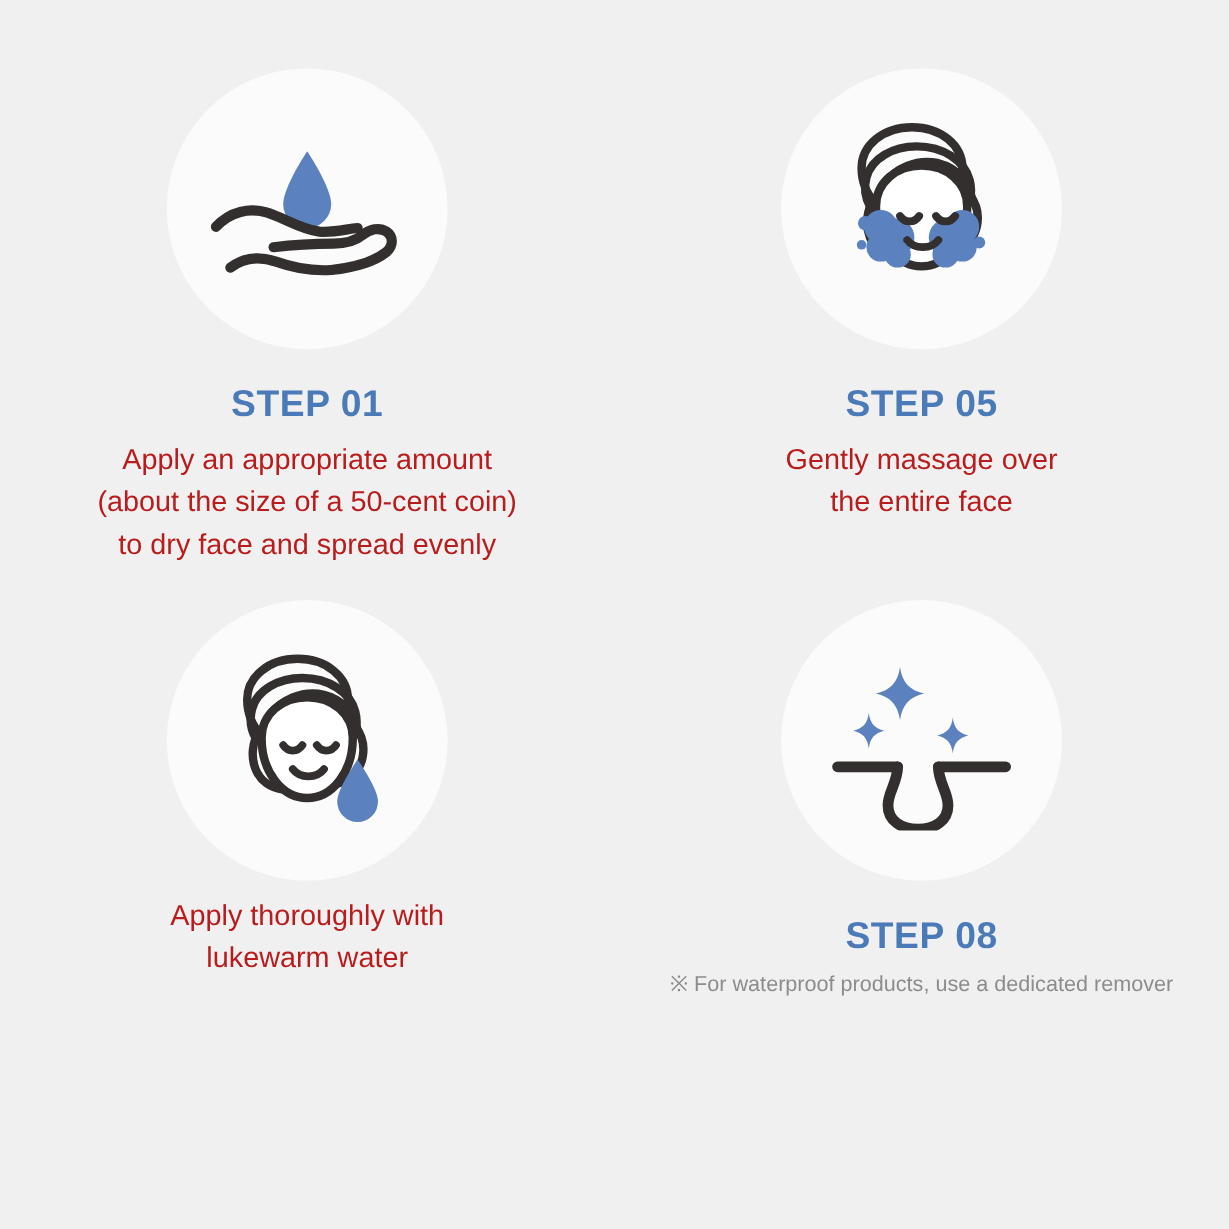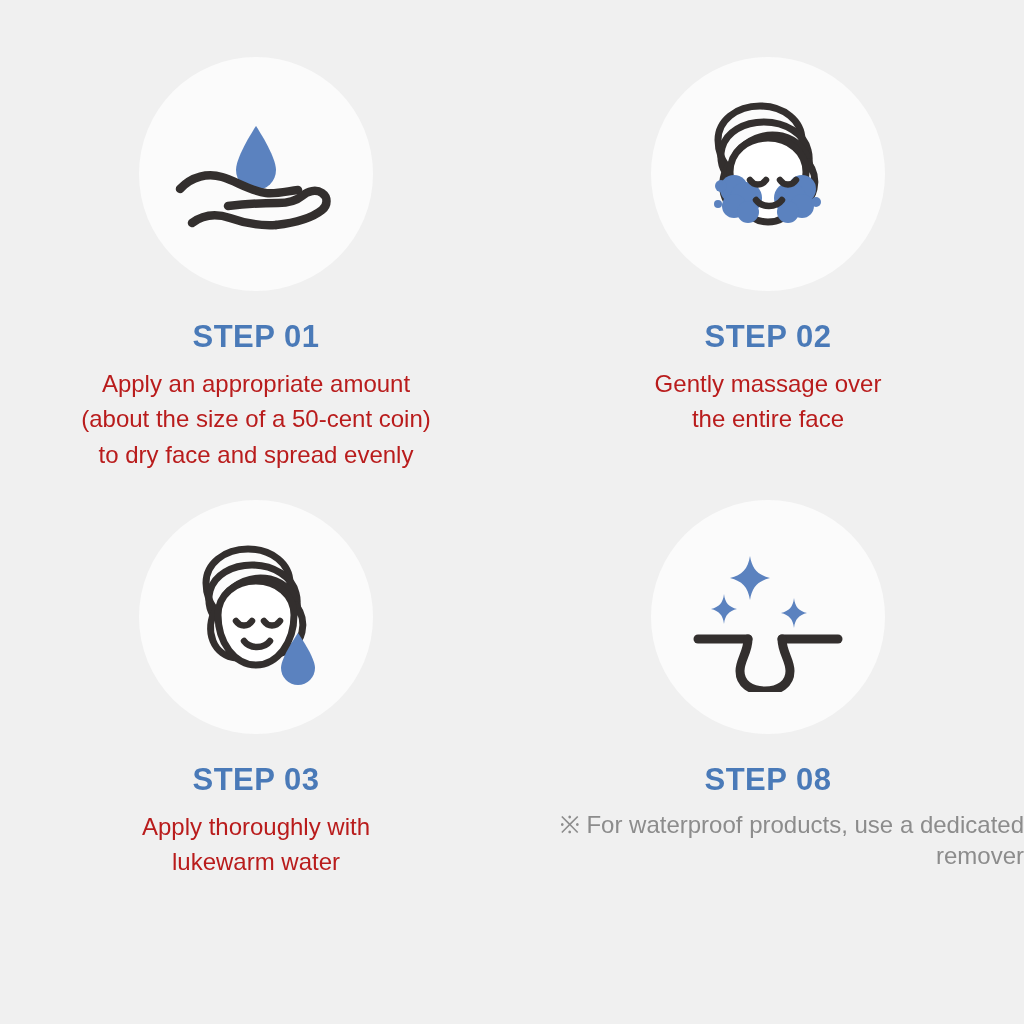--- a/index.html
+++ b/index.html
@@ -62,22 +62,22 @@
   .step-desc {
     color: #b91c1c;
     font-size: 24px;
     line-height: 1.47;
     text-align: center;
     margin-top: 12px;
     white-space: pre-line;
   }
   .footnote {
     color: #8c8c8c;
-    font-size: 24px;
-    text-align: right;
+    font-size: 18px;
+    text-align: left;
     margin-top: 12px;
     line-height: 1.3;
   }
 </style>
 </head>
 <body>
 
 <div class="board">
   <div class="steps-grid">
 
@@ -129,21 +129,21 @@
               <circle cx="128" cy="108" r="5"></circle>
             </g>
             <g fill="none" stroke="#332f2e" stroke-width="6.5" stroke-linecap="round">
               <path d="M62 86 C66 92 74 92 78 86"></path>
               <path d="M92 86 C96 92 104 92 108 86"></path>
               <path d="M68 106 C74 114 88 114 94 106"></path>
             </g>
           </svg>
         </span>
       </div>
-      <div class="step-heading">STEP 02</div>
+      <div class="step-heading">STEP 05</div>
       <div class="step-desc">Gently massage over
 the entire face</div>
     </div>
 
     <div class="step step-3">
       <div class="icon-circle">
         <span>
           <svg width="160" height="160" viewBox="0 0 160 160">
             <g fill="none" stroke="#332f2e" stroke-width="7" stroke-linecap="round" stroke-linejoin="round">
               <path d="M41 74 C34 68 30 57 30 46 C30 27 48 12 72 12 C96 12 114 27 114 46 C114 57 110 66 104 72"></path>
@@ -158,21 +158,20 @@
             </g>
             <g fill="none" stroke="#332f2e" stroke-width="6.5" stroke-linecap="round">
               <path d="M60 84 C64 90 72 90 76 84"></path>
               <path d="M88 84 C92 90 100 90 104 84"></path>
               <path d="M68 104 C74 112 88 112 94 104"></path>
             </g>
             <path d="M122 96 C122 96 105 120 105 131 a17 17 0 0 0 34 0 C139 120 122 96 122 96 Z" fill="#5b82bf"></path>
           </svg>
         </span>
       </div>
-      <div class="step-heading">STEP 03</div>
       <div class="step-desc">Apply thoroughly with
 lukewarm water</div>
     </div>
 
     <div class="step step-4">
       <div class="icon-circle">
         <span>
           <svg width="160" height="150" viewBox="0 0 160 150">
             <g fill="#5b82bf">
               <path d="M62 14 C64 27 70 33 82 36 C70 39 64 45 62 58 C60 45 54 39 42 36 C54 33 60 27 62 14 Z"></path>

